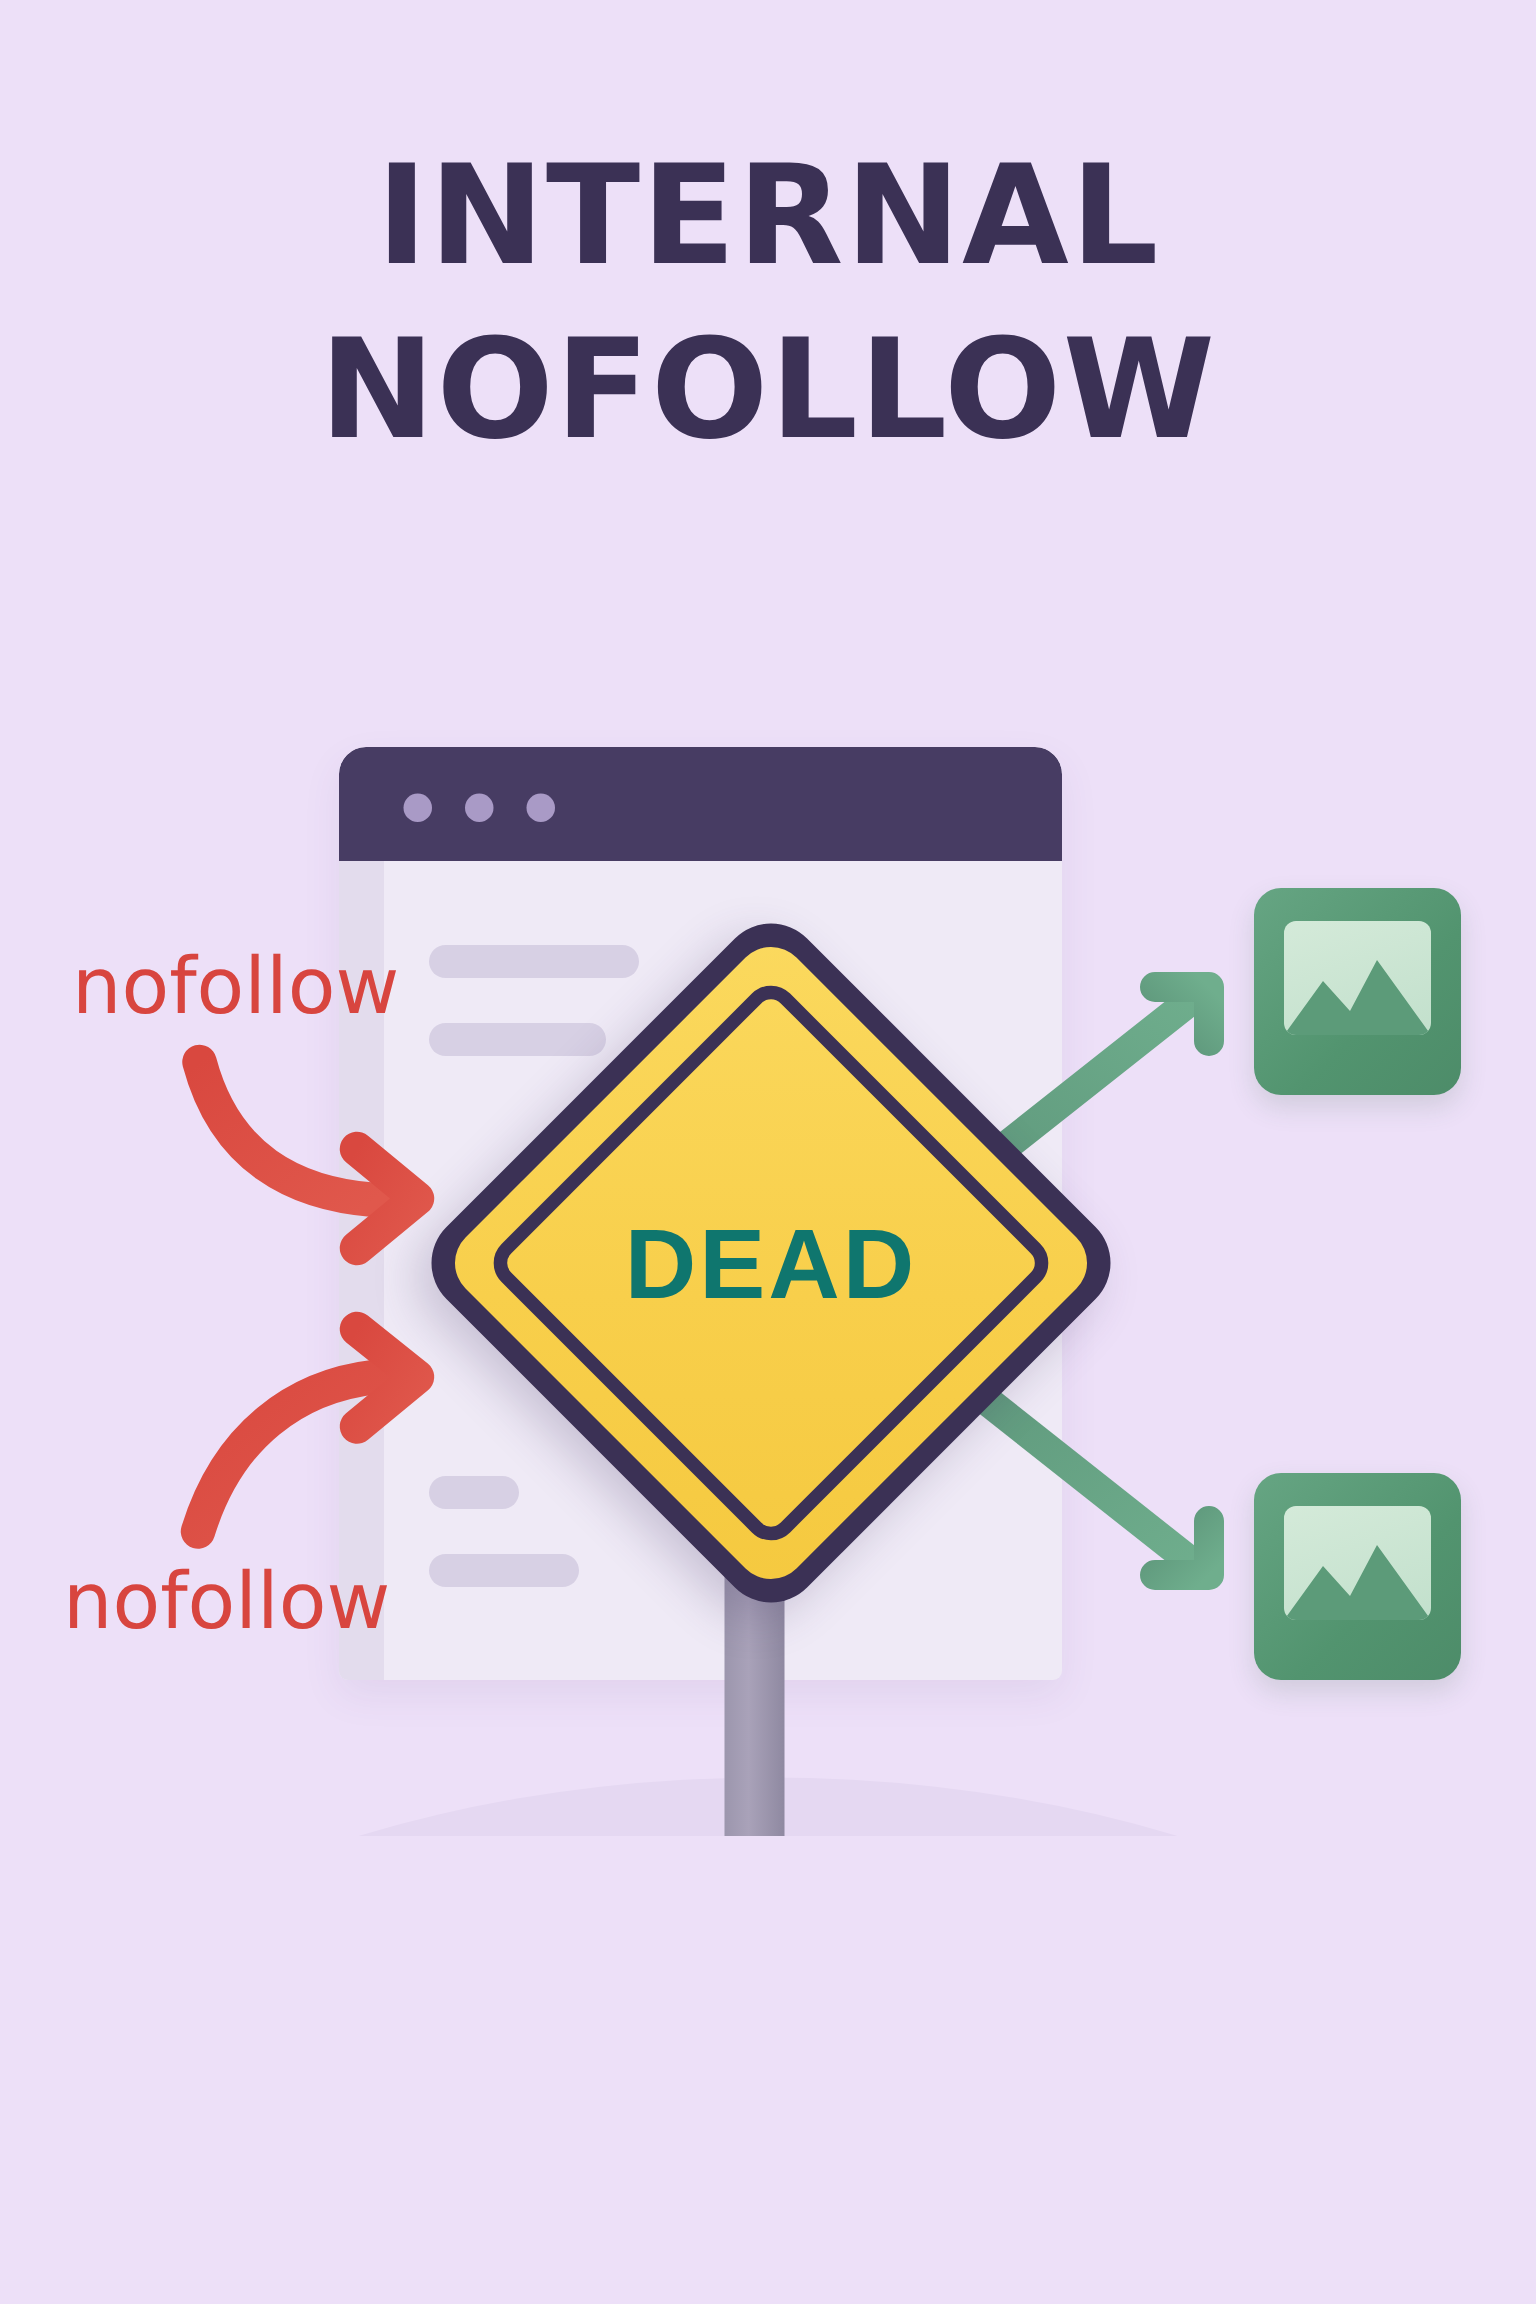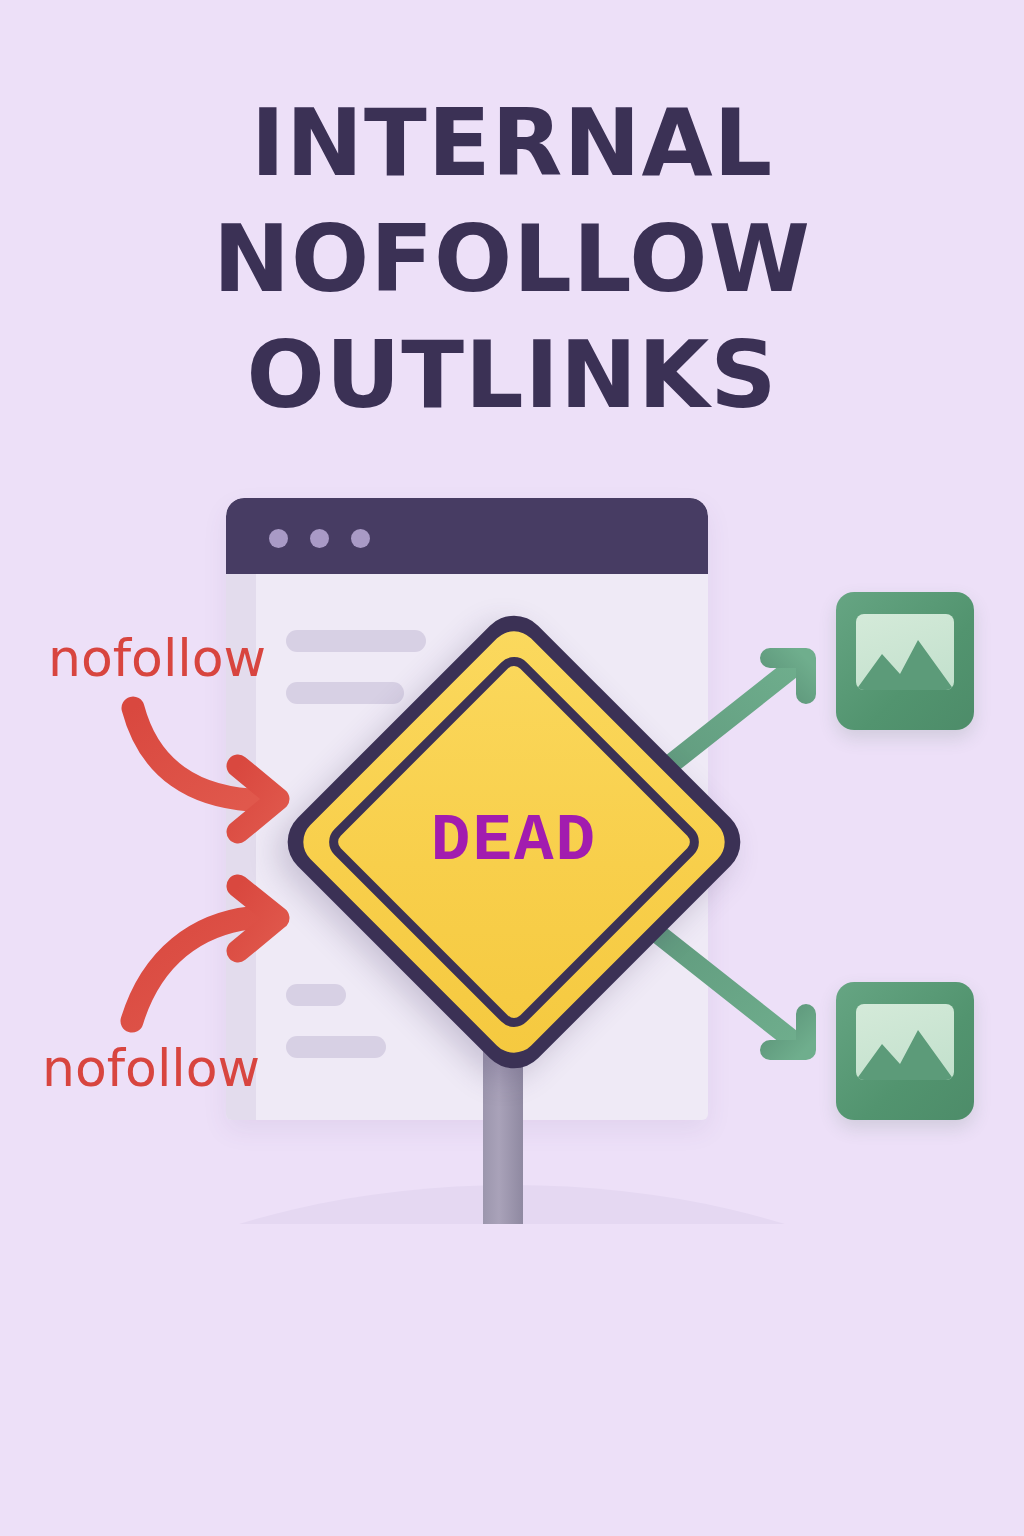--- a/index.html
+++ b/index.html
@@ -169,26 +169,26 @@
     width: 476px;
     height: 476px;
     display: flex;
     flex-direction: column;
     align-items: center;
     justify-content: center;
     pointer-events: none;
   }
   .sign-text span {
     display: block;
-    font-family: Liberation Mono, monospace;
+    font-family: Liberation Sans, sans-serif;
     font-weight: bold;
     font-size: 66px;
     line-height: 76px;
     letter-spacing: 2px;
-    color: #a21caf;
+    color: #0f766e;
     text-align: right;
   }
 
   
   .nofollow-label {
     position: absolute;
     font-family: "DejaVu Sans", sans-serif;
     font-weight: normal;
     font-size: 52px;
     line-height: 60px;
@@ -237,21 +237,20 @@
 </head>
 <body>
 
 <div id="stage">
 
   <div class="ground-hill"></div>
 
   <div class="title-block">
     <span class="title-line">INTERNAL</span>
     <span class="title-line">NOFOLLOW</span>
-    <span class="title-line">OUTLINKS</span>
   </div>
 
   <div class="browser">
     <div class="browser-titlebar">
       <span class="dot dot-1"></span>
       <span class="dot dot-2"></span>
       <span class="dot dot-3"></span>
     </div>
     <div class="browser-sidebar"></div>
   </div>

